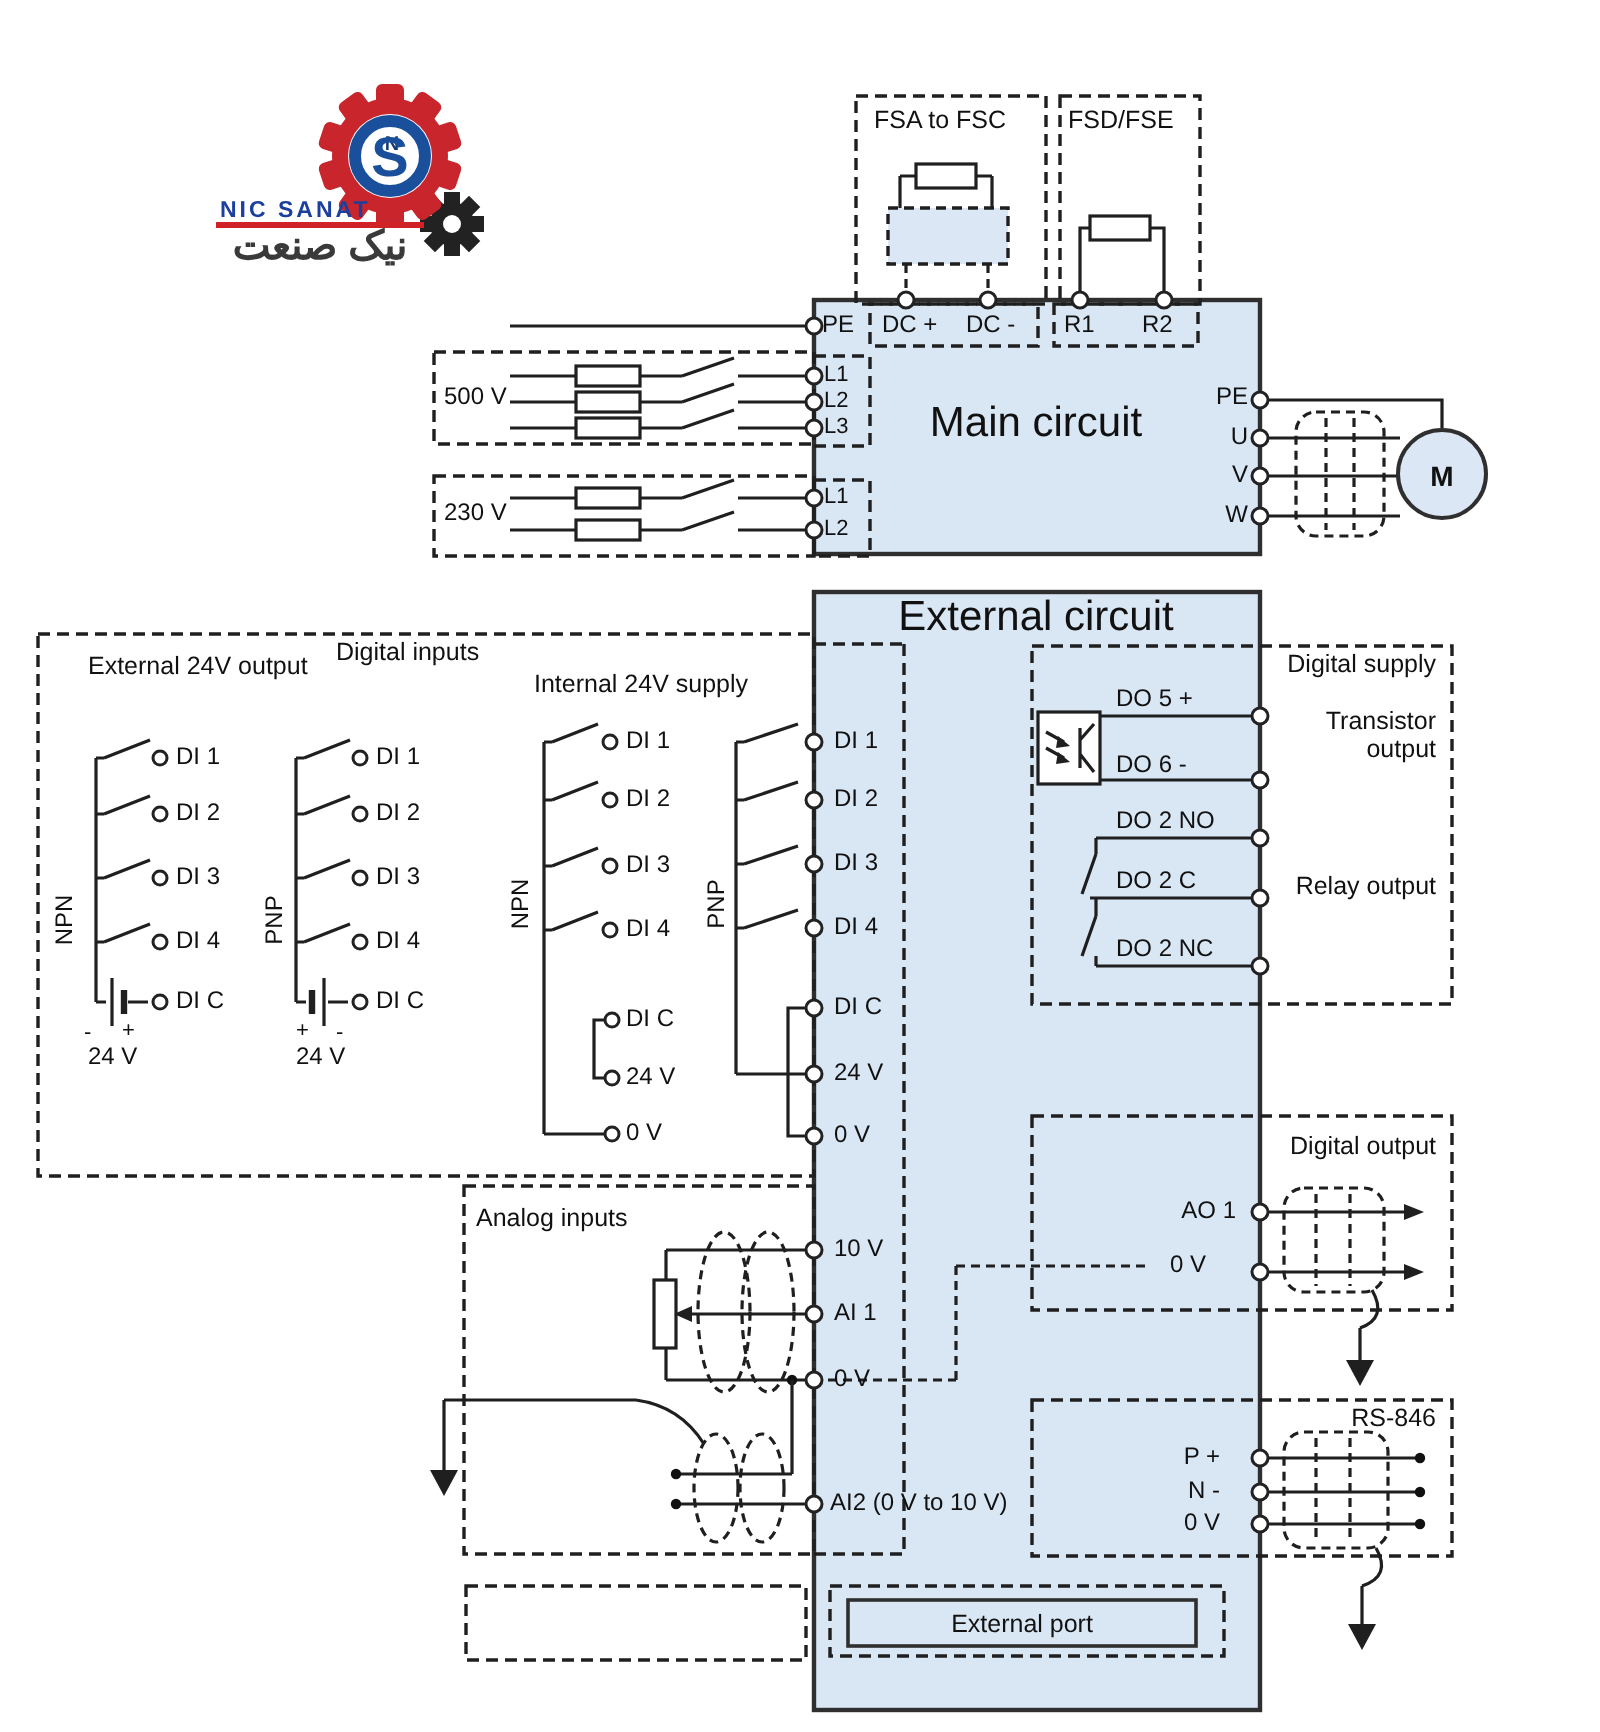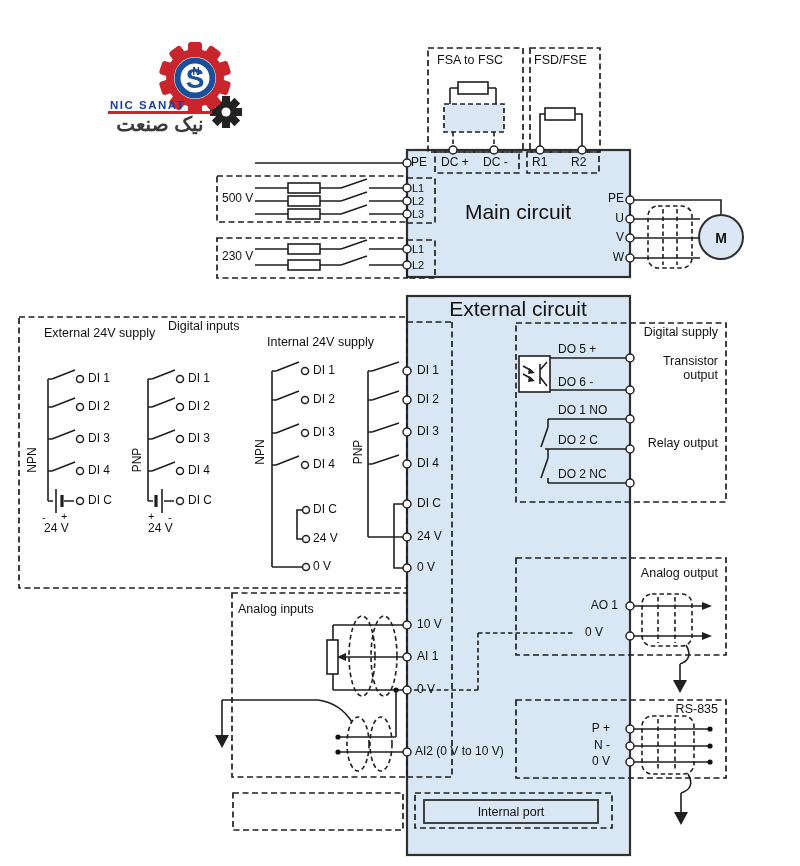--- a/index.html
+++ b/index.html
@@ -341,21 +341,21 @@
 
 <div class="lbl r" style="left:600px;top:199px;width:24px">PE</div>
 <div class="lbl r" style="left:608px;top:219px;width:16px">U</div>
 <div class="lbl r" style="left:608px;top:238px;width:16px">V</div>
 <div class="lbl r" style="left:606px;top:258px;width:18px">W</div>
 <div class="lbl c" style="left:707px;top:238px;width:28px;font-weight:bold;font-size:14px">M</div>
 
 <div class="lbl ttl c" style="left:448px;top:309px;width:140px">External circuit</div>
 
 <div class="lbl sec" style="left:168px;top:326px">Digital inputs</div>
-<div class="lbl sec" style="left:44px;top:333px">External 24V supply</div>
+<div class="lbl sec" style="left:44px;top:333px">External 24V output</div>
 <div class="lbl sec" style="left:267px;top:342px">Internal 24V supply</div>
 
 <div class="lbl rot" style="left:13px;top:460px;width:40px">NPN</div>
 <div class="lbl rot" style="left:118px;top:460px;width:40px">PNP</div>
 <div class="lbl rot" style="left:241px;top:452px;width:40px">NPN</div>
 <div class="lbl rot" style="left:339px;top:452px;width:40px">PNP</div>
 
 <div class="lbl" style="left:88px;top:379px">DI 1</div>
 <div class="lbl" style="left:88px;top:407px">DI 2</div>
 <div class="lbl" style="left:88px;top:439px">DI 3</div>
@@ -392,29 +392,29 @@
 <div class="lbl" style="left:417px;top:625px">10 V</div>
 <div class="lbl" style="left:417px;top:657px">AI 1</div>
 <div class="lbl" style="left:417px;top:690px">0 V</div>
 <div class="lbl" style="left:415px;top:752px">AI2 (0 V to 10 V)</div>
 
 <div class="lbl sec r" style="left:598px;top:332px;width:120px">Digital supply</div>
 <div class="lbl sec r" style="left:633px;top:368px;width:85px;white-space:normal">Transistor output</div>
 <div class="lbl sec r" style="left:608px;top:443px;width:110px">Relay output</div>
 <div class="lbl" style="left:558px;top:350px">DO 5 +</div>
 <div class="lbl" style="left:558px;top:383px">DO 6 -</div>
-<div class="lbl" style="left:558px;top:411px">DO 1 NO</div>
+<div class="lbl" style="left:558px;top:411px">DO 2 NO</div>
 <div class="lbl" style="left:558px;top:441px">DO 2 C</div>
 <div class="lbl" style="left:558px;top:475px">DO 2 NC</div>
 
 <div class="lbl sec" style="left:238px;top:609px">Analog inputs</div>
-<div class="lbl sec r" style="left:606px;top:573px;width:112px">Analog output</div>
+<div class="lbl sec r" style="left:606px;top:573px;width:112px">Digital output</div>
 <div class="lbl r" style="left:580px;top:606px;width:38px">AO 1</div>
 <div class="lbl r" style="left:579px;top:633px;width:24px">0 V</div>
 
-<div class="lbl sec r" style="left:638px;top:709px;width:80px">RS-835</div>
+<div class="lbl sec r" style="left:638px;top:709px;width:80px">RS-846</div>
 <div class="lbl r" style="left:582px;top:729px;width:28px">P +</div>
 <div class="lbl r" style="left:582px;top:746px;width:28px">N -</div>
 <div class="lbl r" style="left:580px;top:762px;width:30px">0 V</div>
 
-<div class="lbl sec c" style="left:424px;top:812px;width:174px">Internal port</div>
+<div class="lbl sec c" style="left:424px;top:812px;width:174px">External port</div>
 
 </div>
 
 </body></html>

